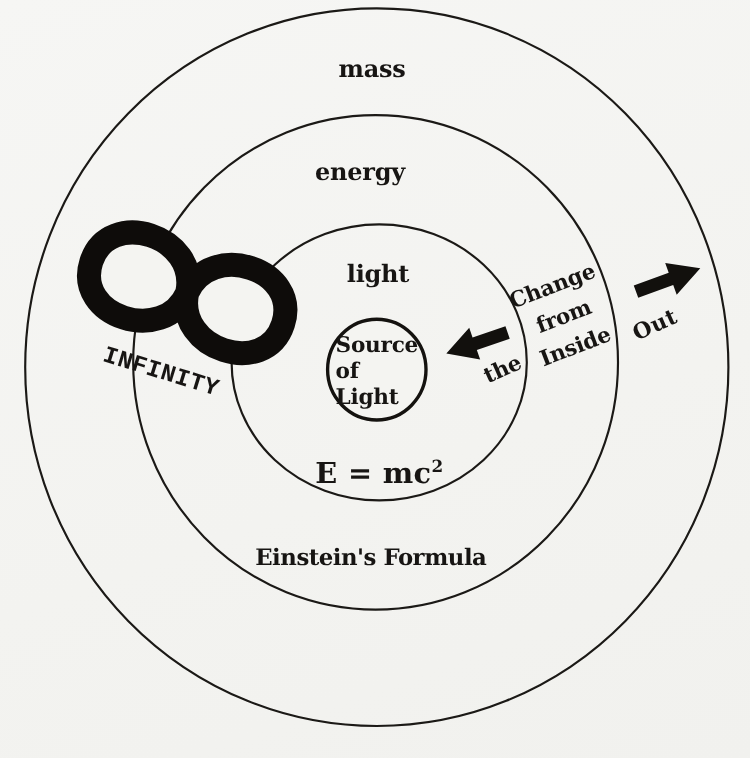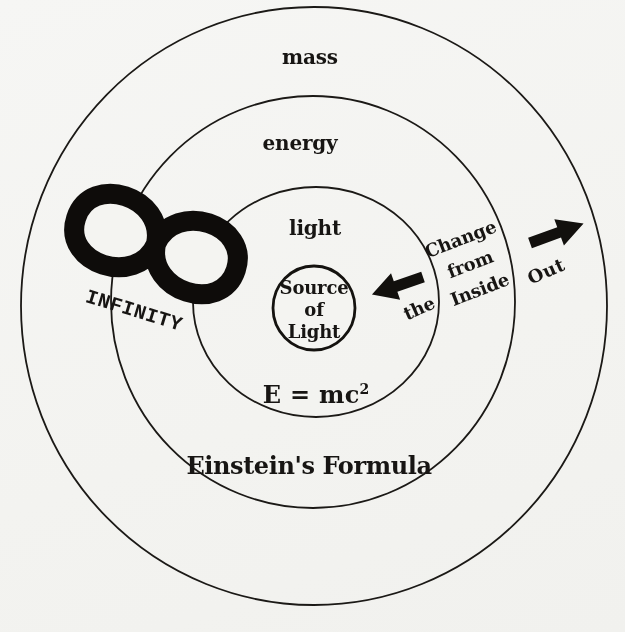--- a/index.html
+++ b/index.html
@@ -24,29 +24,29 @@
     position: absolute;
     transform: translate(-50%, -50%);
     font-weight: 700;
     color: #171513;
     white-space: nowrap;
     letter-spacing: -0.2px;
   }
   .lbl-mass    { left: 310px; top: 57px;  font-size: 20px; }
   .lbl-energy  { left: 300px; top: 143px; font-size: 20px; }
   .lbl-light   { left: 315px; top: 228px; font-size: 20px; }
-  .lbl-core    { left: 314px; top: 310px; font-size: 18px; line-height: 22px; text-align: center; }
+  .lbl-core    { left: 314px; top: 310px; font-size: 18px; line-height: 22px; text-align: left; }
   .lbl-formula { left: 316px; top: 382px; font-size: 24px; letter-spacing: 0.3px; margin-top: 12px; }
   .lbl-formula .sup {
     font-size: 14px;
     position: relative;
     top: -9px;
     letter-spacing: 0;
   }
-  .lbl-einstein   { left: 309px; top: 465px; font-size: 24px; letter-spacing: -0.4px; }
+  .lbl-einstein   { left: 309px; top: 465px; font-size: 19px; letter-spacing: -0.4px; }
   .lbl-conversion { left: 311px; top: 557px; font-size: 19px; letter-spacing: -0.4px; }
   .lbl-infinity {
     left: 134px; top: 311px;
     font-family: "Liberation Mono", monospace;
     font-size: 20px;
     letter-spacing: 0.5px;
     transform: translate(-50%, -50%) rotate(17deg);
   }
   .lbl-change {
     left: 470px; top: 264px;

